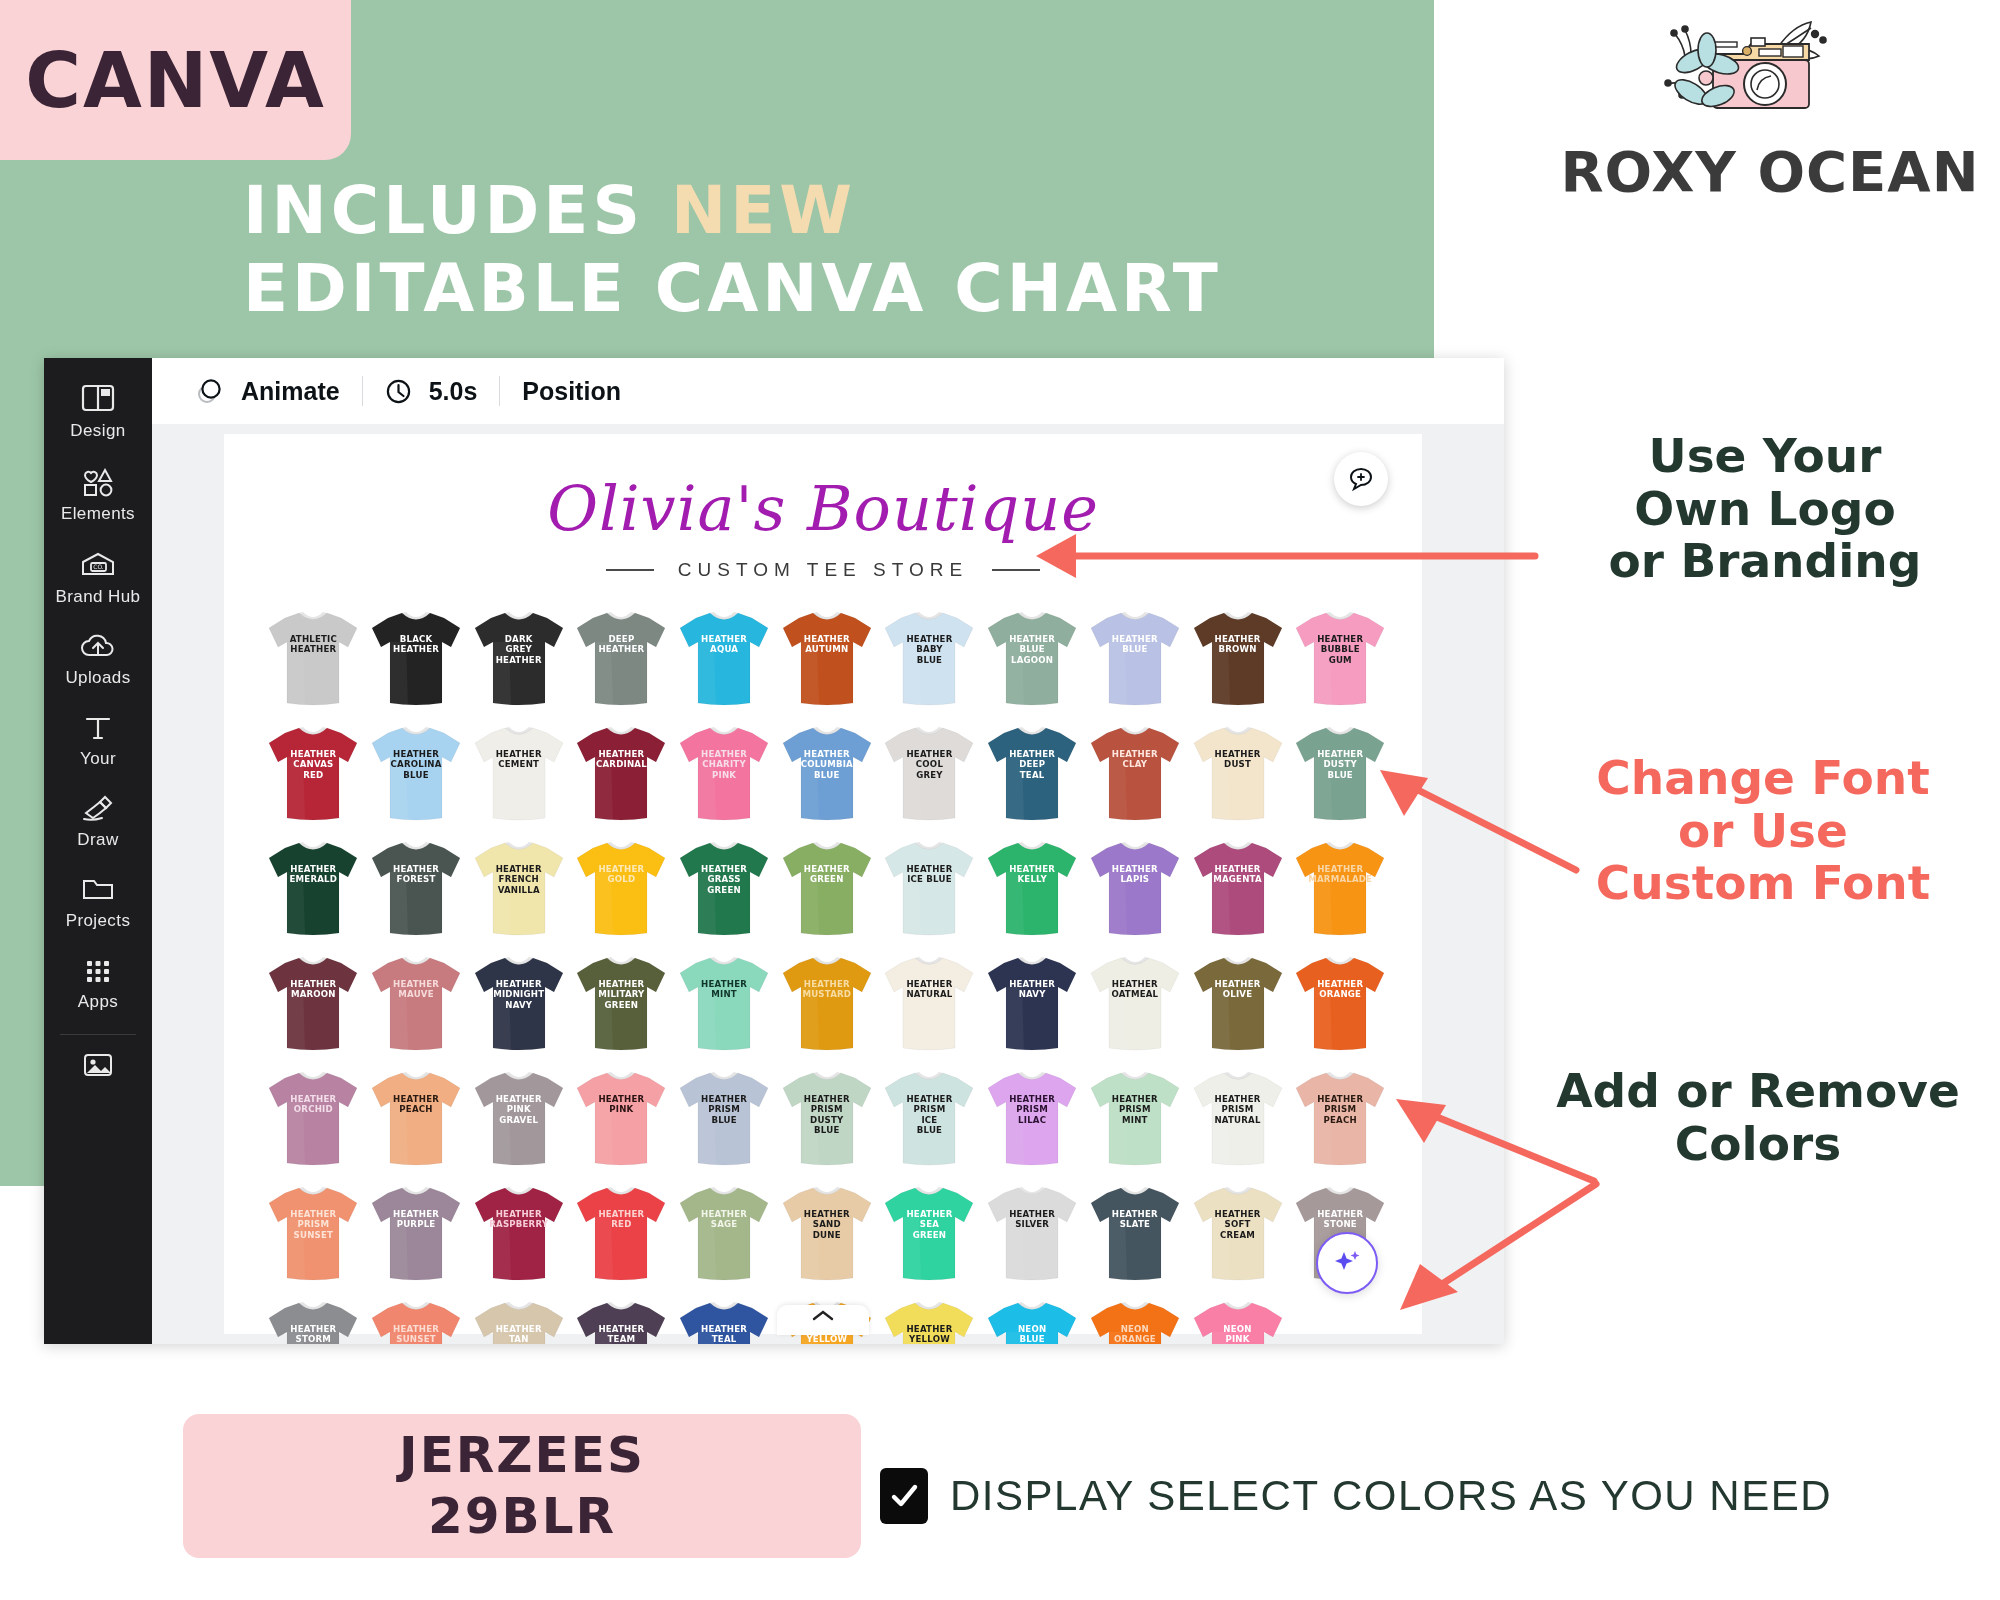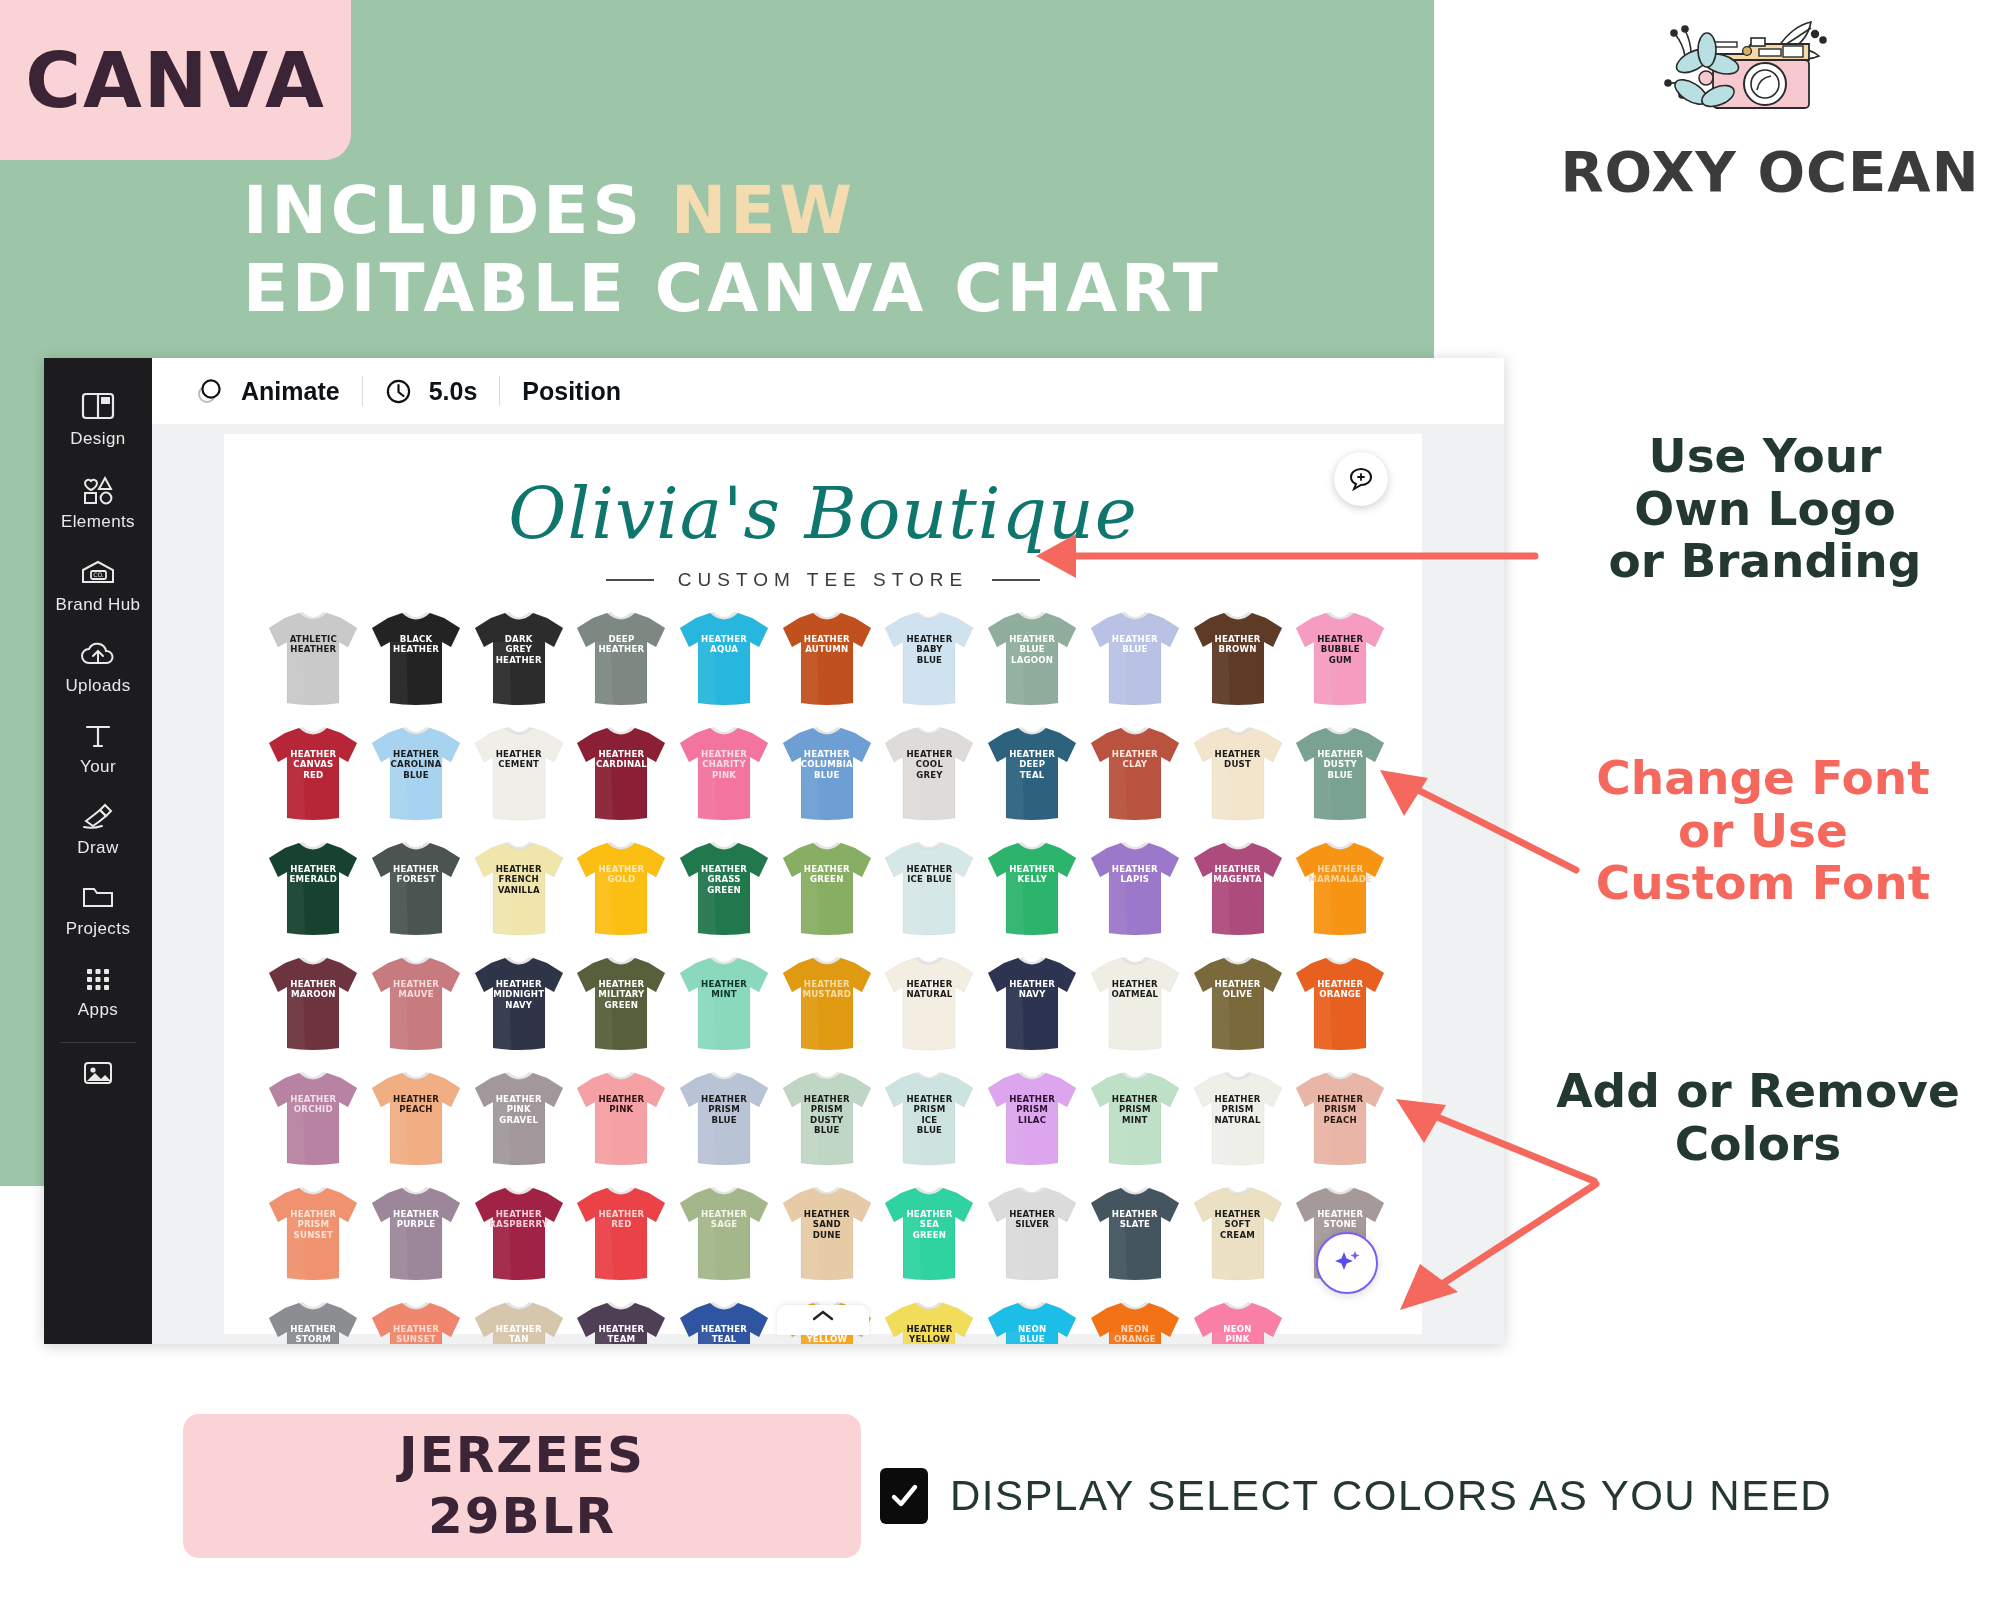--- a/index.html
+++ b/index.html
@@ -49,21 +49,21 @@
   }
 
   
   .canva-app {
     position: absolute; left: 44px; top: 358px; width: 1460px; height: 986px;
     background: #ffffff; box-shadow: 0 2px 14px rgba(0,0,0,.18);
   }
   .rail {
     position: absolute; left: 0; top: 0; width: 108px; height: 986px;
     background: #1c1c1e; color: #e9e9ea;
-    display: flex; flex-direction: column; align-items: center; padding-top: 20px;
+    display: flex; flex-direction: column; align-items: center; padding-top: 12px;
   }
   .rail-item {
     width: 100%; padding: 14px 0 12px; text-align: center; cursor: pointer;
   }
   .rail-ico { display: block; margin: 0 auto 7px; }
   .rail-lb { font-size: 17px; letter-spacing: .4px; }
   .rail-div { width: 76px; height: 1px; background: #3a3a3d; margin: 10px 0 2px; }
 
   .topbar {
     position: absolute; left: 108px; top: 0; width: 1352px; height: 66px;
@@ -78,21 +78,21 @@
     background: #f0f1f3; overflow: hidden;
   }
   .page {
     position: absolute; left: 72px; top: 10px; width: 1198px; height: 900px;
     background: #ffffff;
   }
 
   .boutique { position: absolute; left: 0; top: 38px; width: 1198px; text-align: center; }
   .boutique-name {
     font-family: "DejaVu Serif", serif; font-style: italic;
-    font-size: 71px; color: #0f766e; letter-spacing: 1px;
+    font-size: 62px; color: #a21caf; letter-spacing: 1px;
   }
   .boutique-sub-wrap {
     display: flex; align-items: center; justify-content: center; gap: 24px; margin-top: 14px;
   }
   .rule { width: 48px; height: 2px; background: #4a4a4a; }
   .boutique-sub { font-size: 19px; letter-spacing: 6px; color: #3a3a3a; }
 
   
   .grid { position: absolute; left: 38px; top: 172px; width: 1130px; }
   .grid-row { display: flex; gap: 0; height: 115px; }

